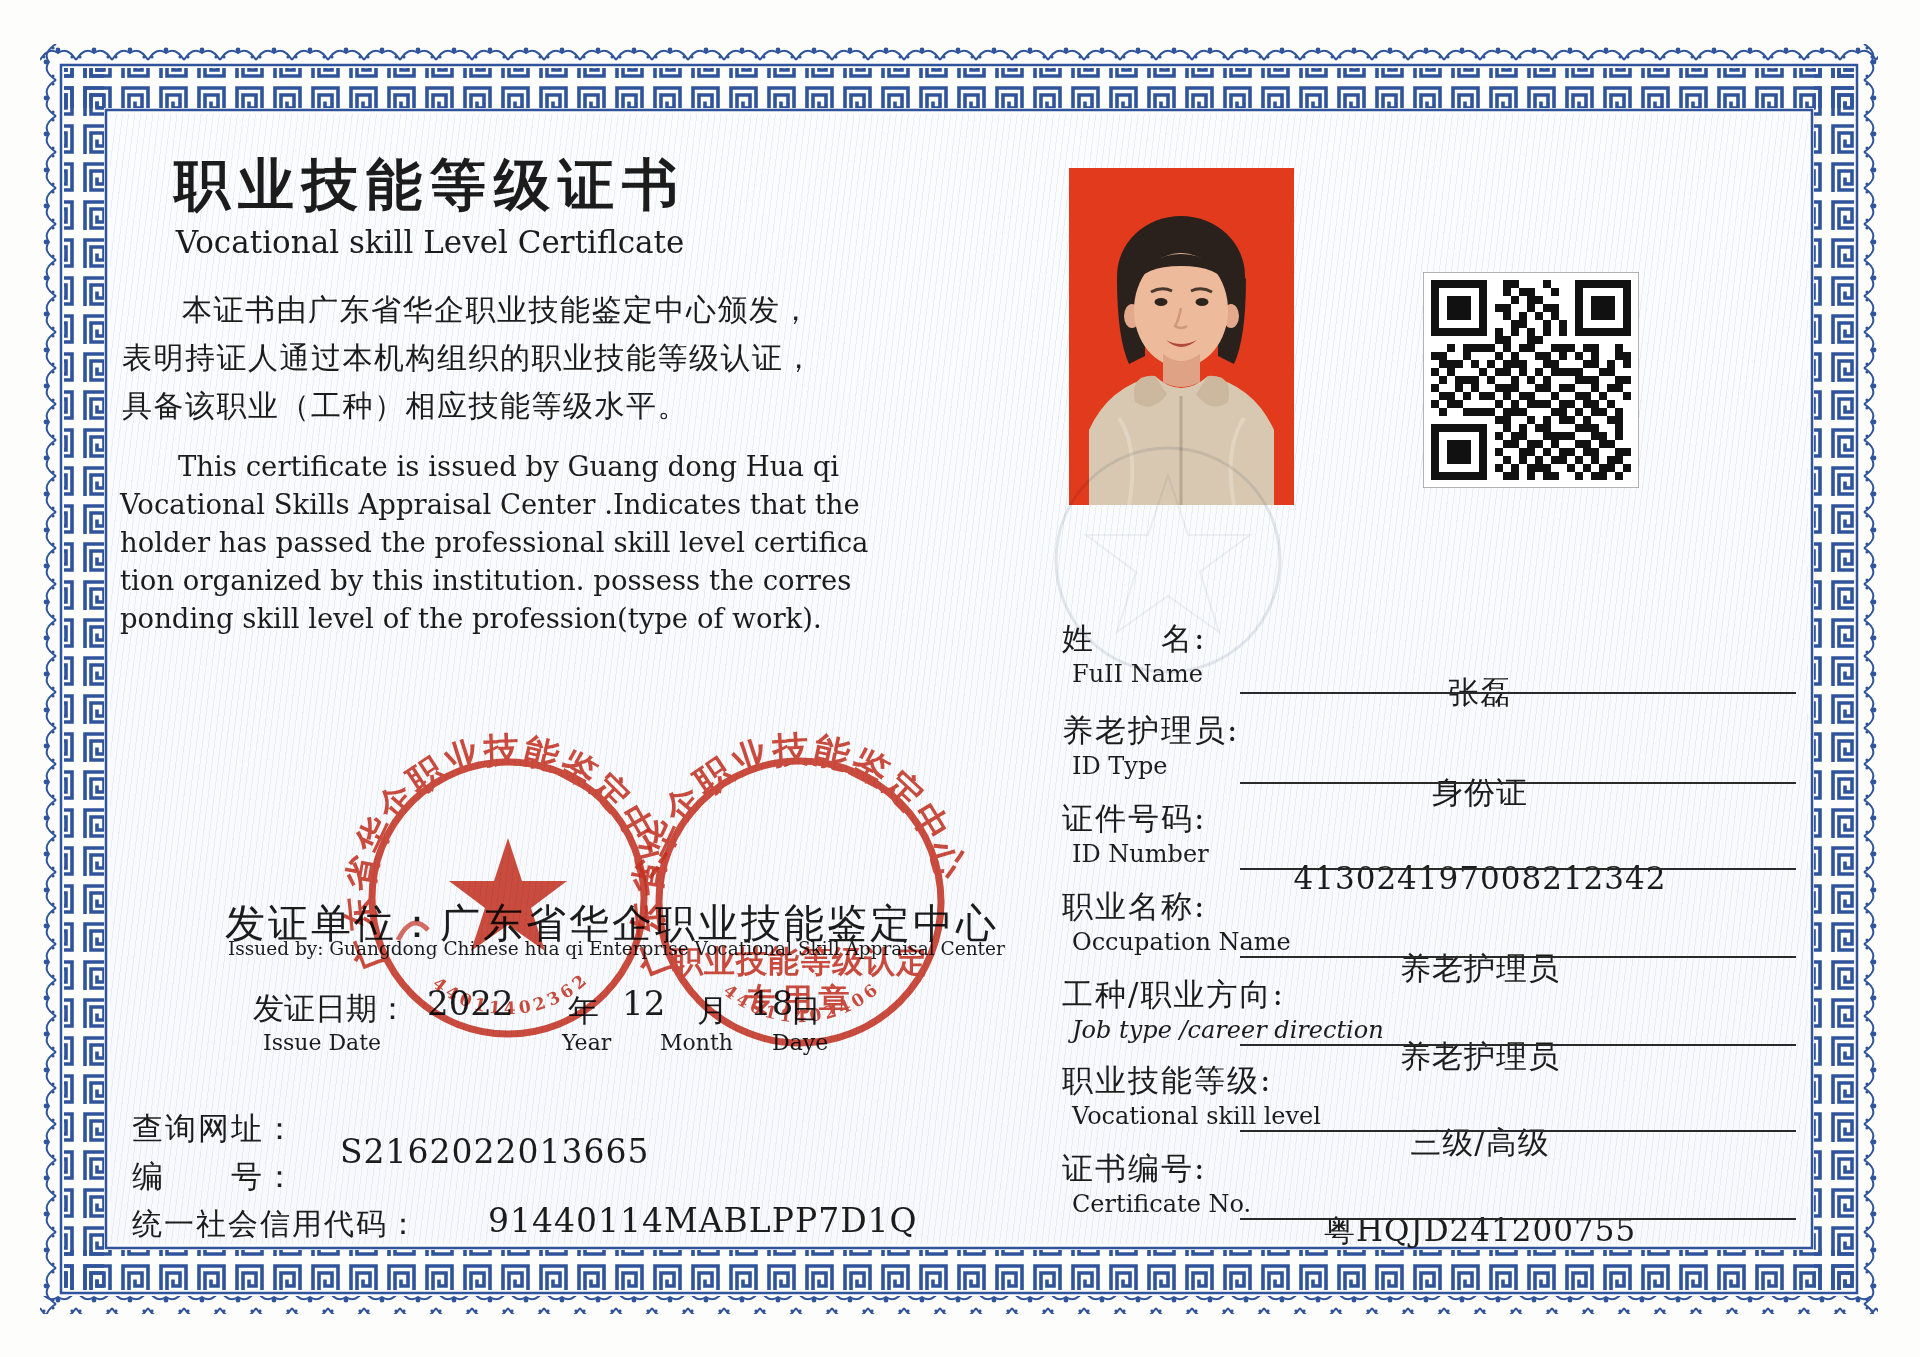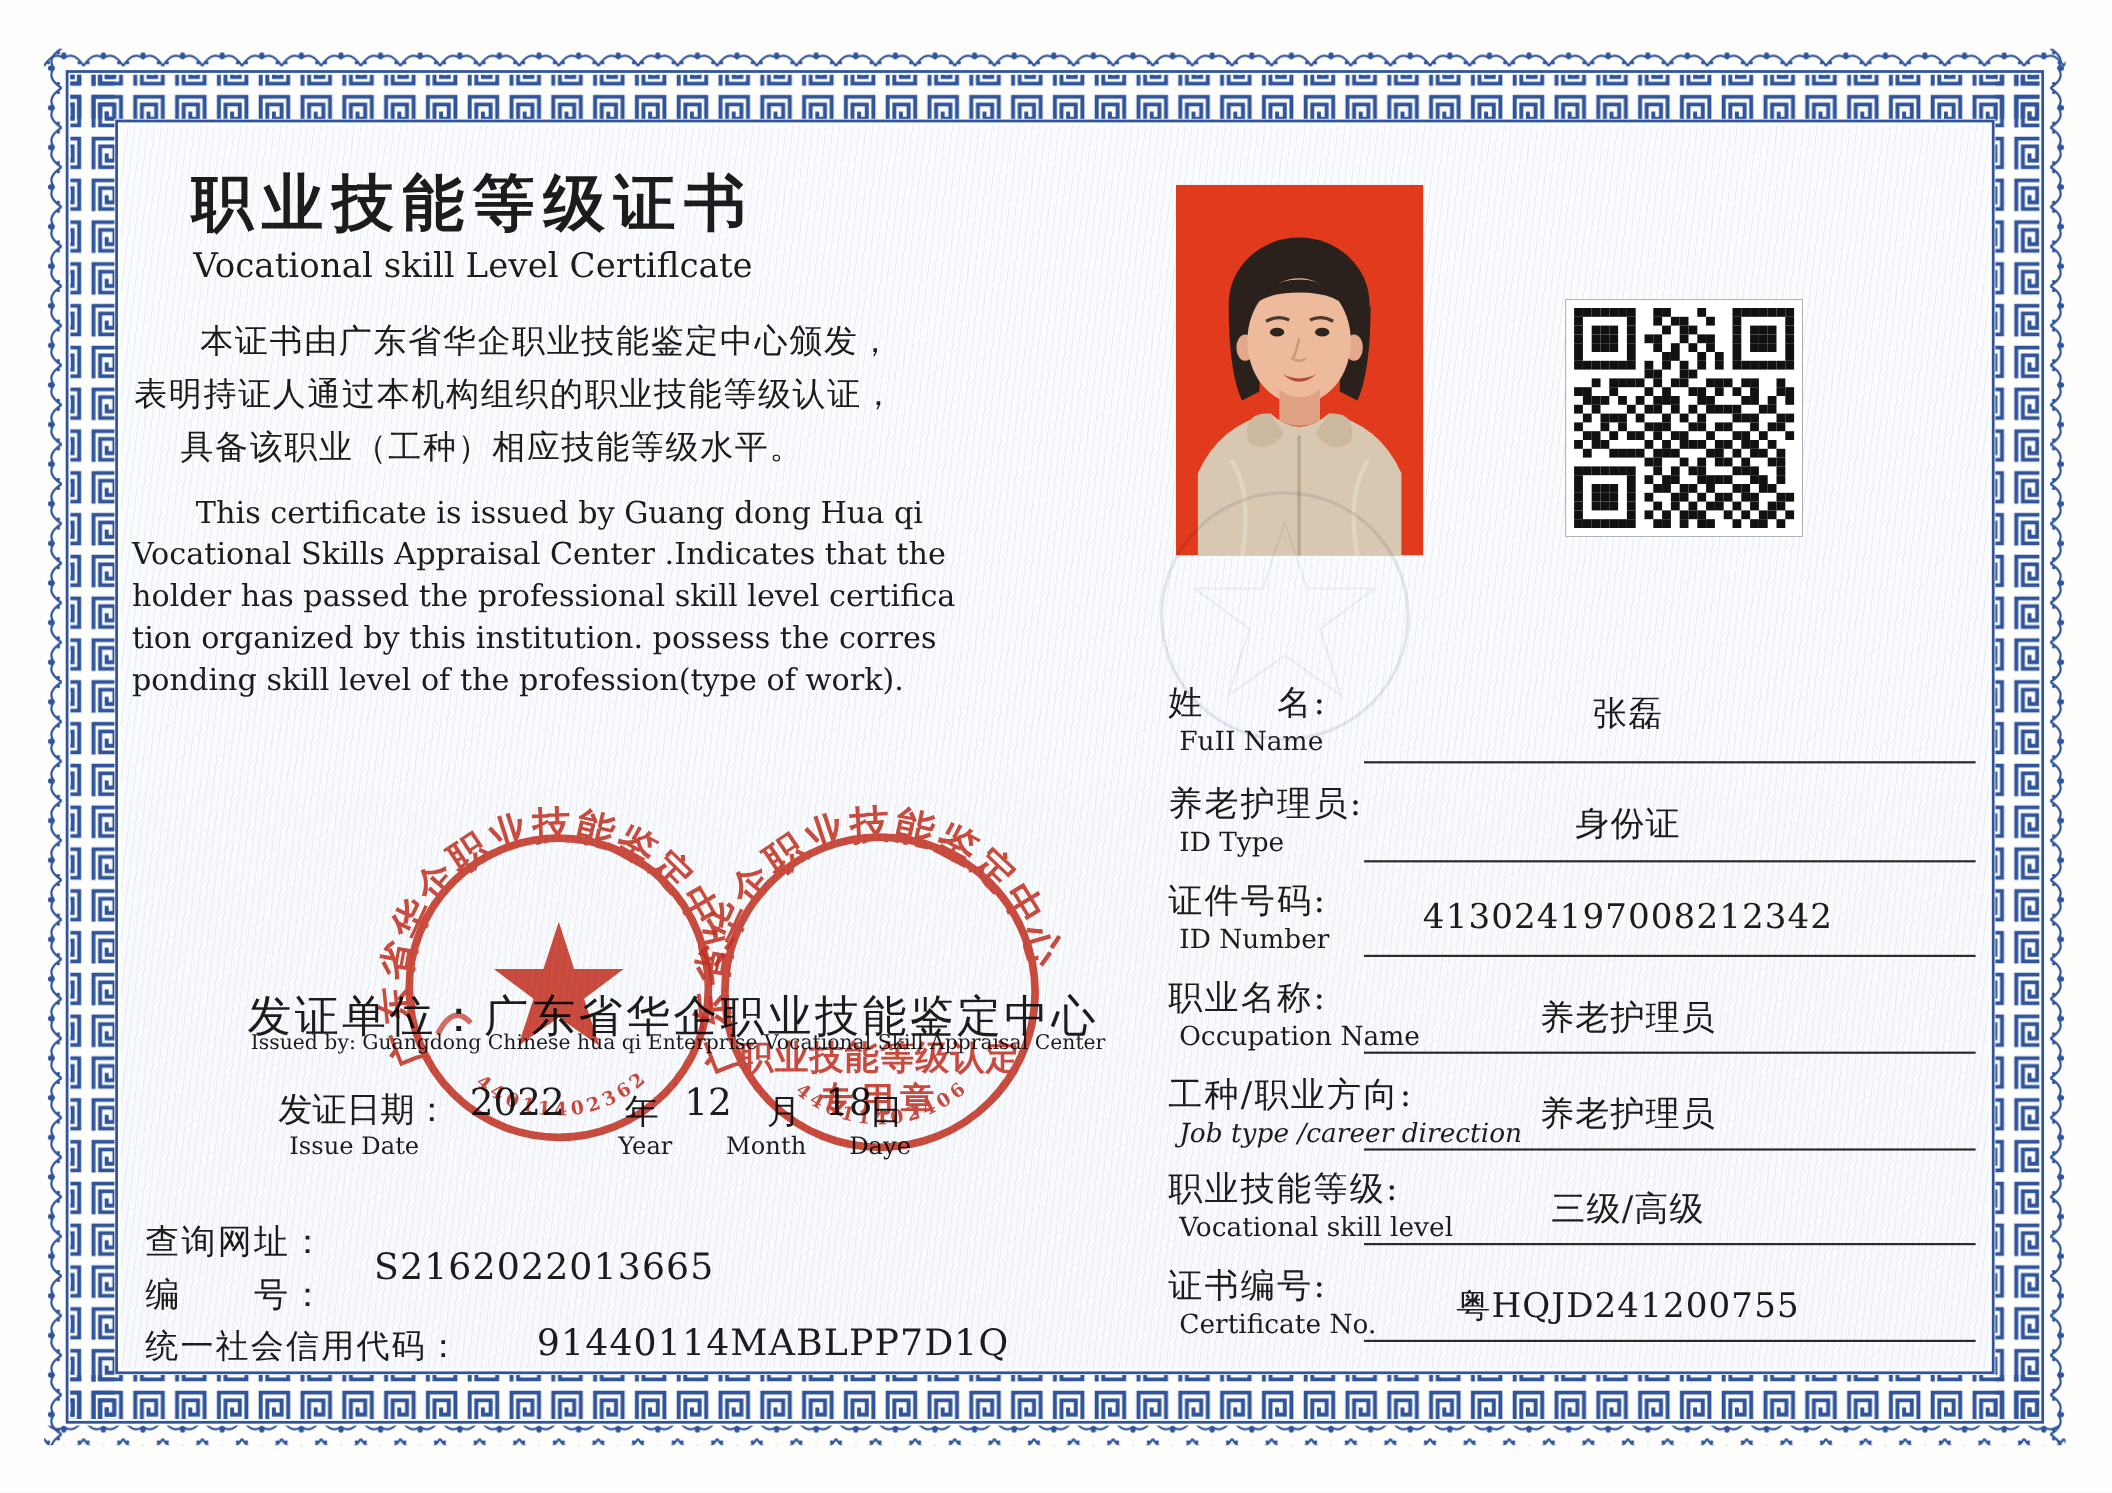--- a/index.html
+++ b/index.html
@@ -21,21 +21,21 @@
   .issuer-cn{left:225px;top:896px;font-size:40px;letter-spacing:3px;white-space:nowrap;}
   .issuer-en{left:228px;top:938px;font-size:18.5px;white-space:nowrap;}
   .date-cn{font-size:31px;}
   .date-num{font-size:34px;}
   .date-sub{font-size:22px;}
   .info-label{font-size:31px;letter-spacing:2px;white-space:nowrap;}
   .info-value{font-size:33px;letter-spacing:1px;white-space:nowrap;}
   .field-cn{left:1062px;font-size:31px;letter-spacing:2px;white-space:nowrap;}
   .field-en{left:1072px;font-size:24px;white-space:nowrap;}
   .field-line{left:1240px;width:556px;border-bottom:2px solid #2a2a2a;height:0;}
-  .field-value{left:1200px;width:560px;text-align:center;font-size:31px;letter-spacing:1px;white-space:nowrap;}
+  .field-value{left:1200px;width:560px;text-align:center;font-size:31px;letter-spacing:1px;white-space:nowrap;margin-top:44px;}
   .stamp-layer{left:0;top:0;width:1920px;height:1357px;pointer-events:none;mix-blend-mode:multiply;}
   .qr-box{left:1423px;top:272px;}
 </style>
 </head>
 <body>
 
 <div class="page">
 
   <div class="abs content-bg"></div>
 
@@ -67,21 +67,21 @@
     <rect x="24" y="24" width="40" height="1222" fill="url(#meander)"></rect>
     <rect x="1774" y="24" width="40" height="1222" fill="url(#meander)"></rect>
     <rect x="66" y="66" width="1706" height="1138" fill="none" stroke="#2f549b" stroke-width="2.5"></rect>
   </svg>
 
   <div class="abs title-cn">职业技能等级证书</div>
   <div class="abs title-en">Vocational skill Level  Certiflcate</div>
 
   <div class="abs cn-line" style="top:290px;left:182px;">本证书由广东省华企职业技能鉴定中心颁发，</div>
   <div class="abs cn-line" style="top:338px;">表明持证人通过本机构组织的职业技能等级认证，</div>
-  <div class="abs cn-line" style="top:386px;margin-left:42px;">具备该职业（工种）相应技能等级水平。</div>
+  <div class="abs cn-line" style="top:386px;">具备该职业（工种）相应技能等级水平。</div>
 
   <div class="abs en-line" style="top:450px;left:178px;">This certificate is issued by Guang dong Hua qi</div>
   <div class="abs en-line" style="top:488px;">Vocational Skills Appraisal Center .Indicates that the</div>
   <div class="abs en-line" style="top:526px;">holder has passed the professional skill level certifica</div>
   <div class="abs en-line" style="top:564px;">tion organized by this institution. possess the corres</div>
   <div class="abs en-line" style="top:602px;">ponding  skill level of the profession(type of  work).</div>
 
   <div class="abs issuer-cn">发证单位：广东省华企职业技能鉴定中心</div>
   <div class="abs issuer-en">Issued by: Guangdong Chinese hua qi Enterprise Vocational Skill Appraisal Center</div>
 

